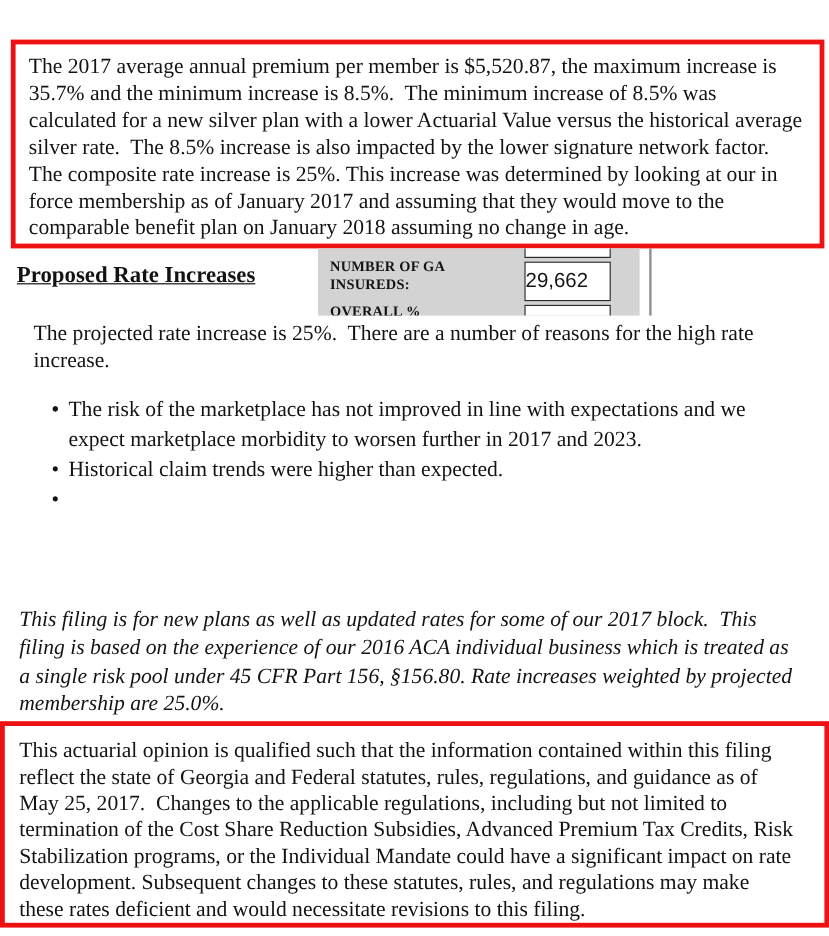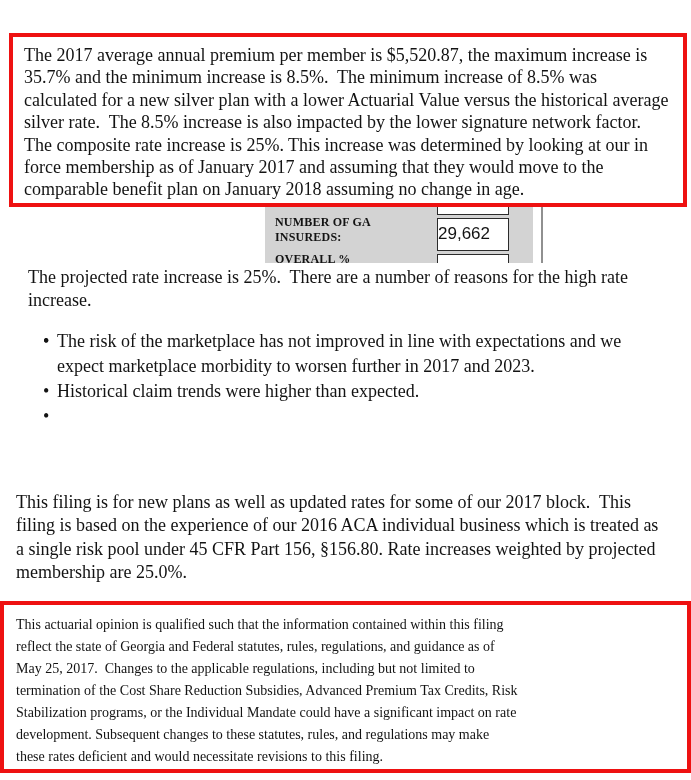--- a/index.html
+++ b/index.html
@@ -21,21 +21,21 @@
     background:#ffffff;
   }
   .callout-top { left:9px; top:33px; width:678px; height:174px; }
   .callout-top .txt {
     margin:0; padding:7px 2px 0 11px;
     font-size:18px; line-height:22.4px;
   }
   .callout-bottom { left:0px; top:601px; width:691px; height:172px; overflow:hidden; }
   .callout-bottom .txt {
     margin:0; padding:9px 6px 0 12px;
-    font-size:14px; line-height:22px;
+    font-size:18px; line-height:22px;
   }
 
   
   .heading {
     position:absolute; left:14px; top:219px;
     margin:0;
     font-size:19px; font-weight:bold;
     text-decoration:underline;
   }
 
@@ -74,21 +74,21 @@
     position:absolute; left:541px; top:207px;
     width:2px; height:56px; background:#909090;
   }
 
   
   .para {
     position:absolute; margin:0;
     font-size:18px; line-height:23.3px;
   }
   .para-intro  { left:16px; top:266px; width:668px;margin-left:12px; }
-  .para-filing { left:16px; top:491px; width:670px; }
+  .para-filing { left:16px; top:505px; width:670px;font-style:italic; }
 
   
   .bullets {
     position:absolute; left:0; top:329px; width:688px;
     margin:0; padding:0; list-style:none;
   }
   .bullets li {
     position:relative;
     margin:0; padding:0 0 0 57px;
     font-size:18px; line-height:25px;
@@ -106,20 +106,21 @@
   <div class="callout callout-top">
     <p class="txt pre">The 2017 average annual premium per member is $5,520.87, the maximum increase is
 35.7% and the minimum increase is 8.5%.  The minimum increase of 8.5% was
 calculated for a new silver plan with a lower Actuarial Value versus the historical average
 silver rate.  The 8.5% increase is also impacted by the lower signature network factor.
 The composite rate increase is 25%. This increase was determined by looking at our in
 force membership as of January 2017 and assuming that they would move to the
 comparable benefit plan on January 2018 assuming no change in age.</p>
   </div>
 
+  <h2 class="heading">Proposed Rate Increases</h2>
 
   <div class="tbl">
     <div class="tbl-input tbl-input-above"></div>
     <div class="tbl-label">NUMBER OF GA
 INSUREDS:</div>
     <div class="tbl-input tbl-input-main">29,662</div>
     <div class="tbl-label-partial">OVERALL %</div>
     <div class="tbl-input tbl-input-below"></div>
   </div>
   <div class="tbl-edge-line"></div>

